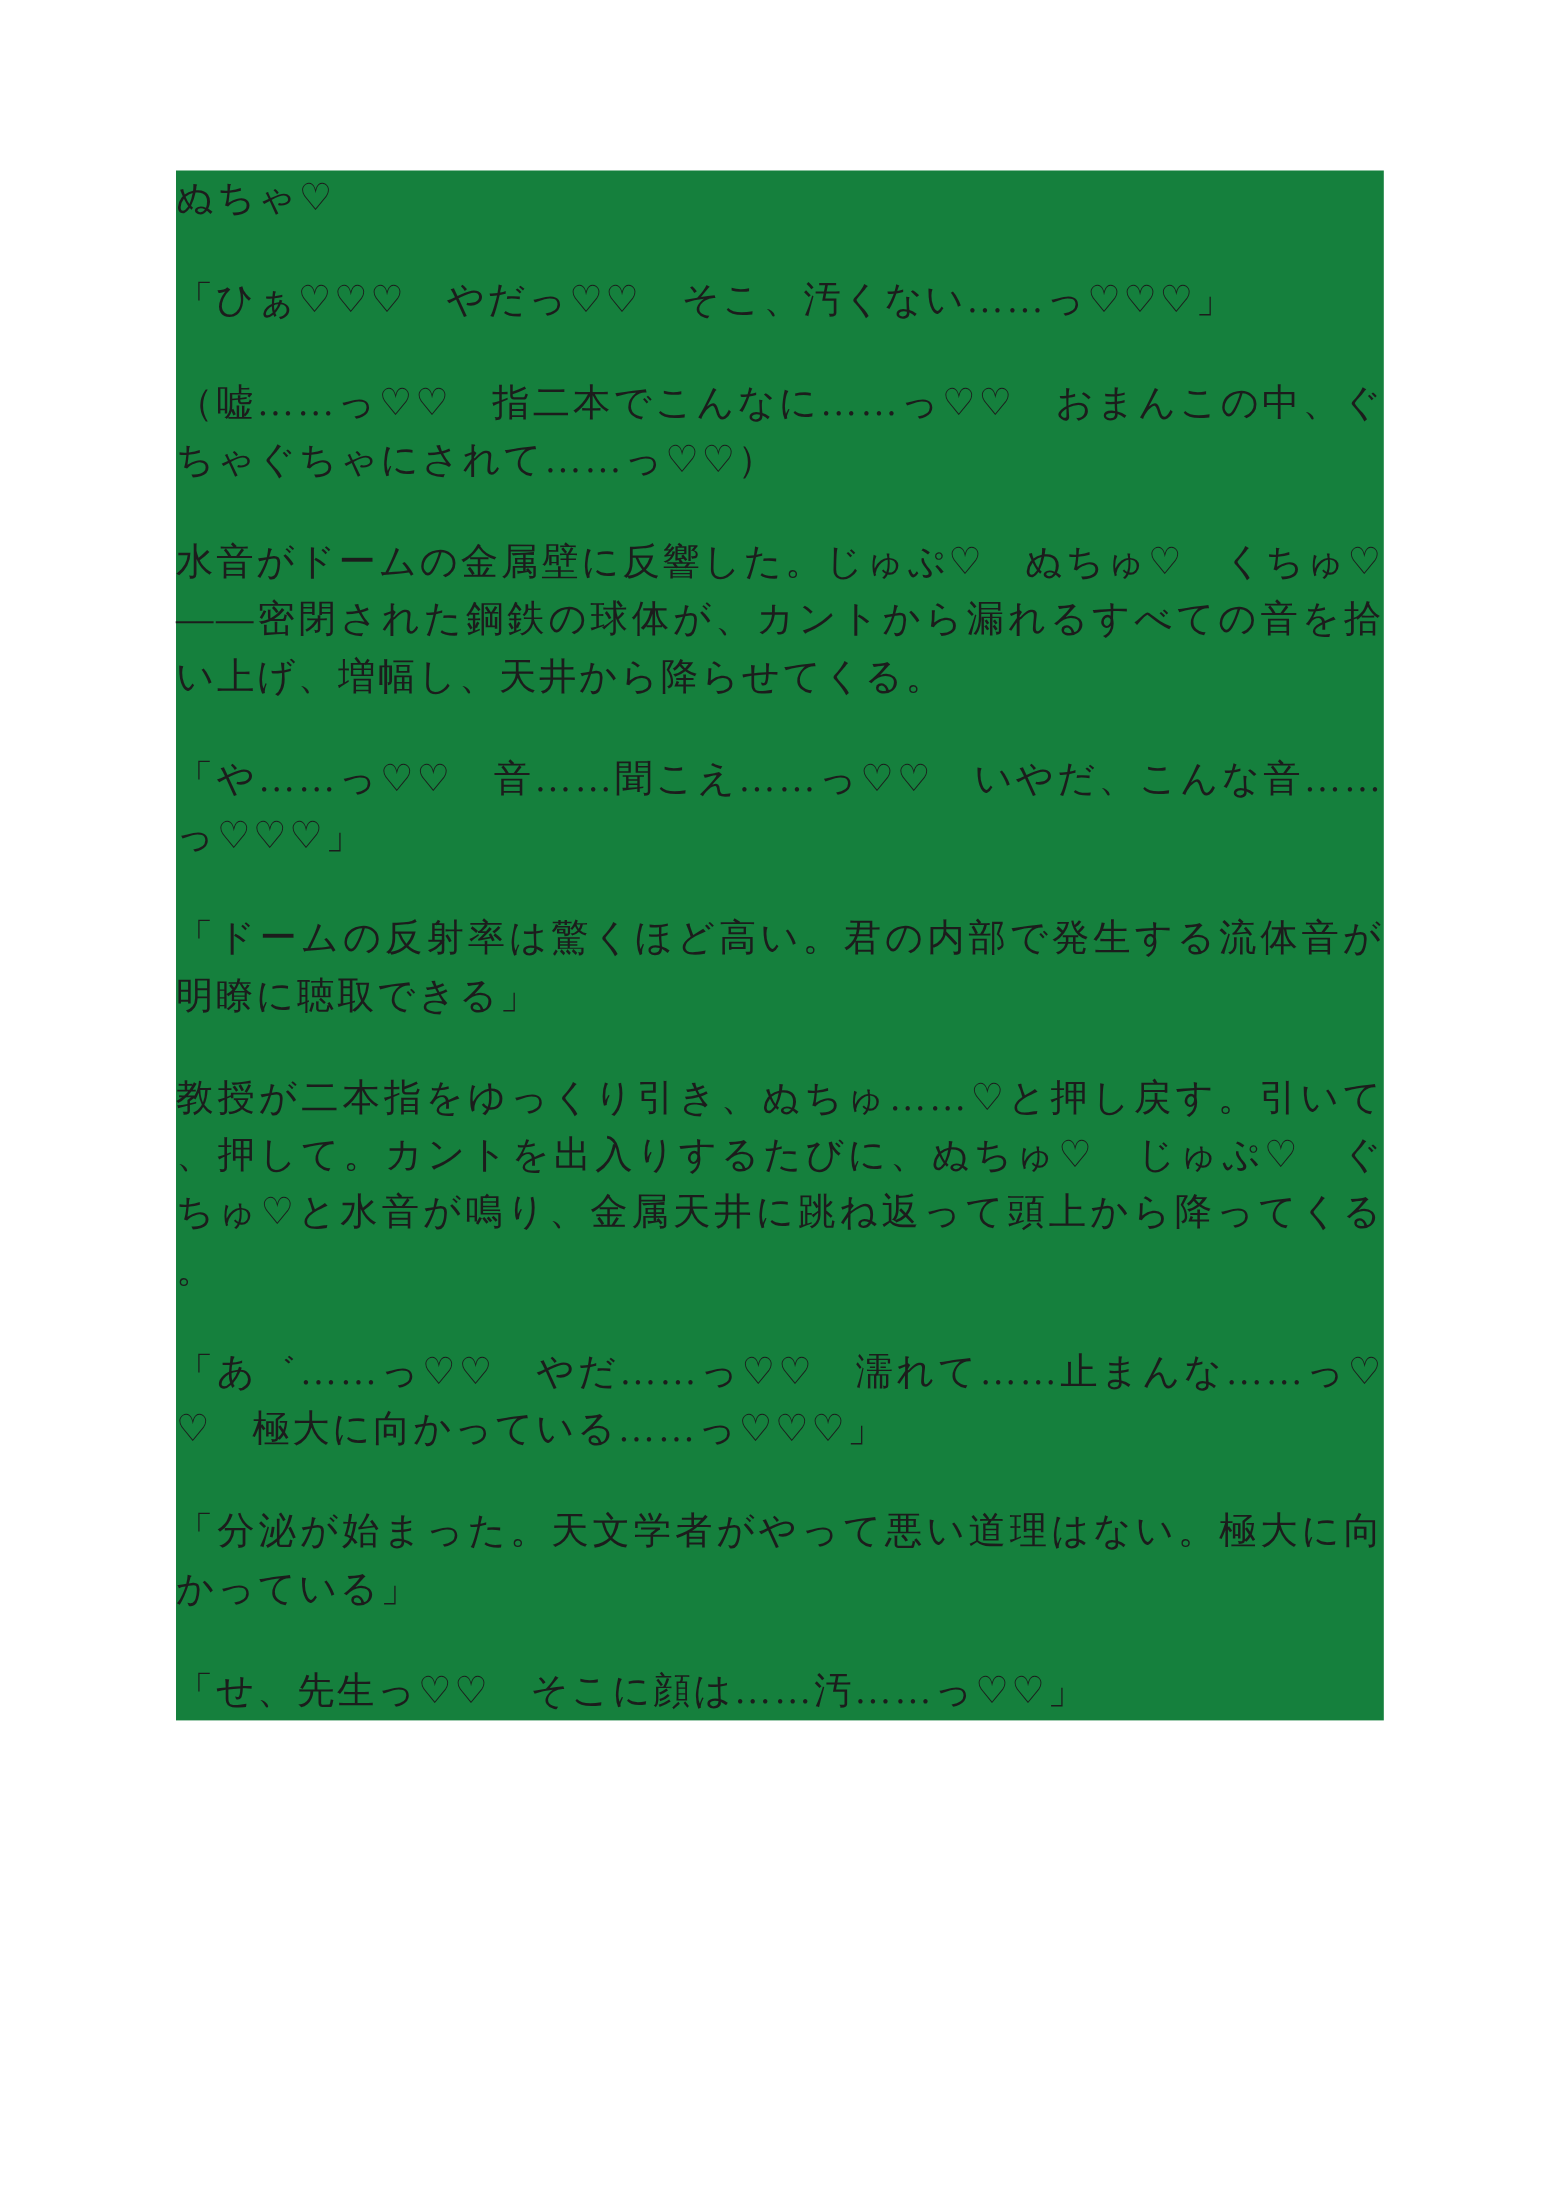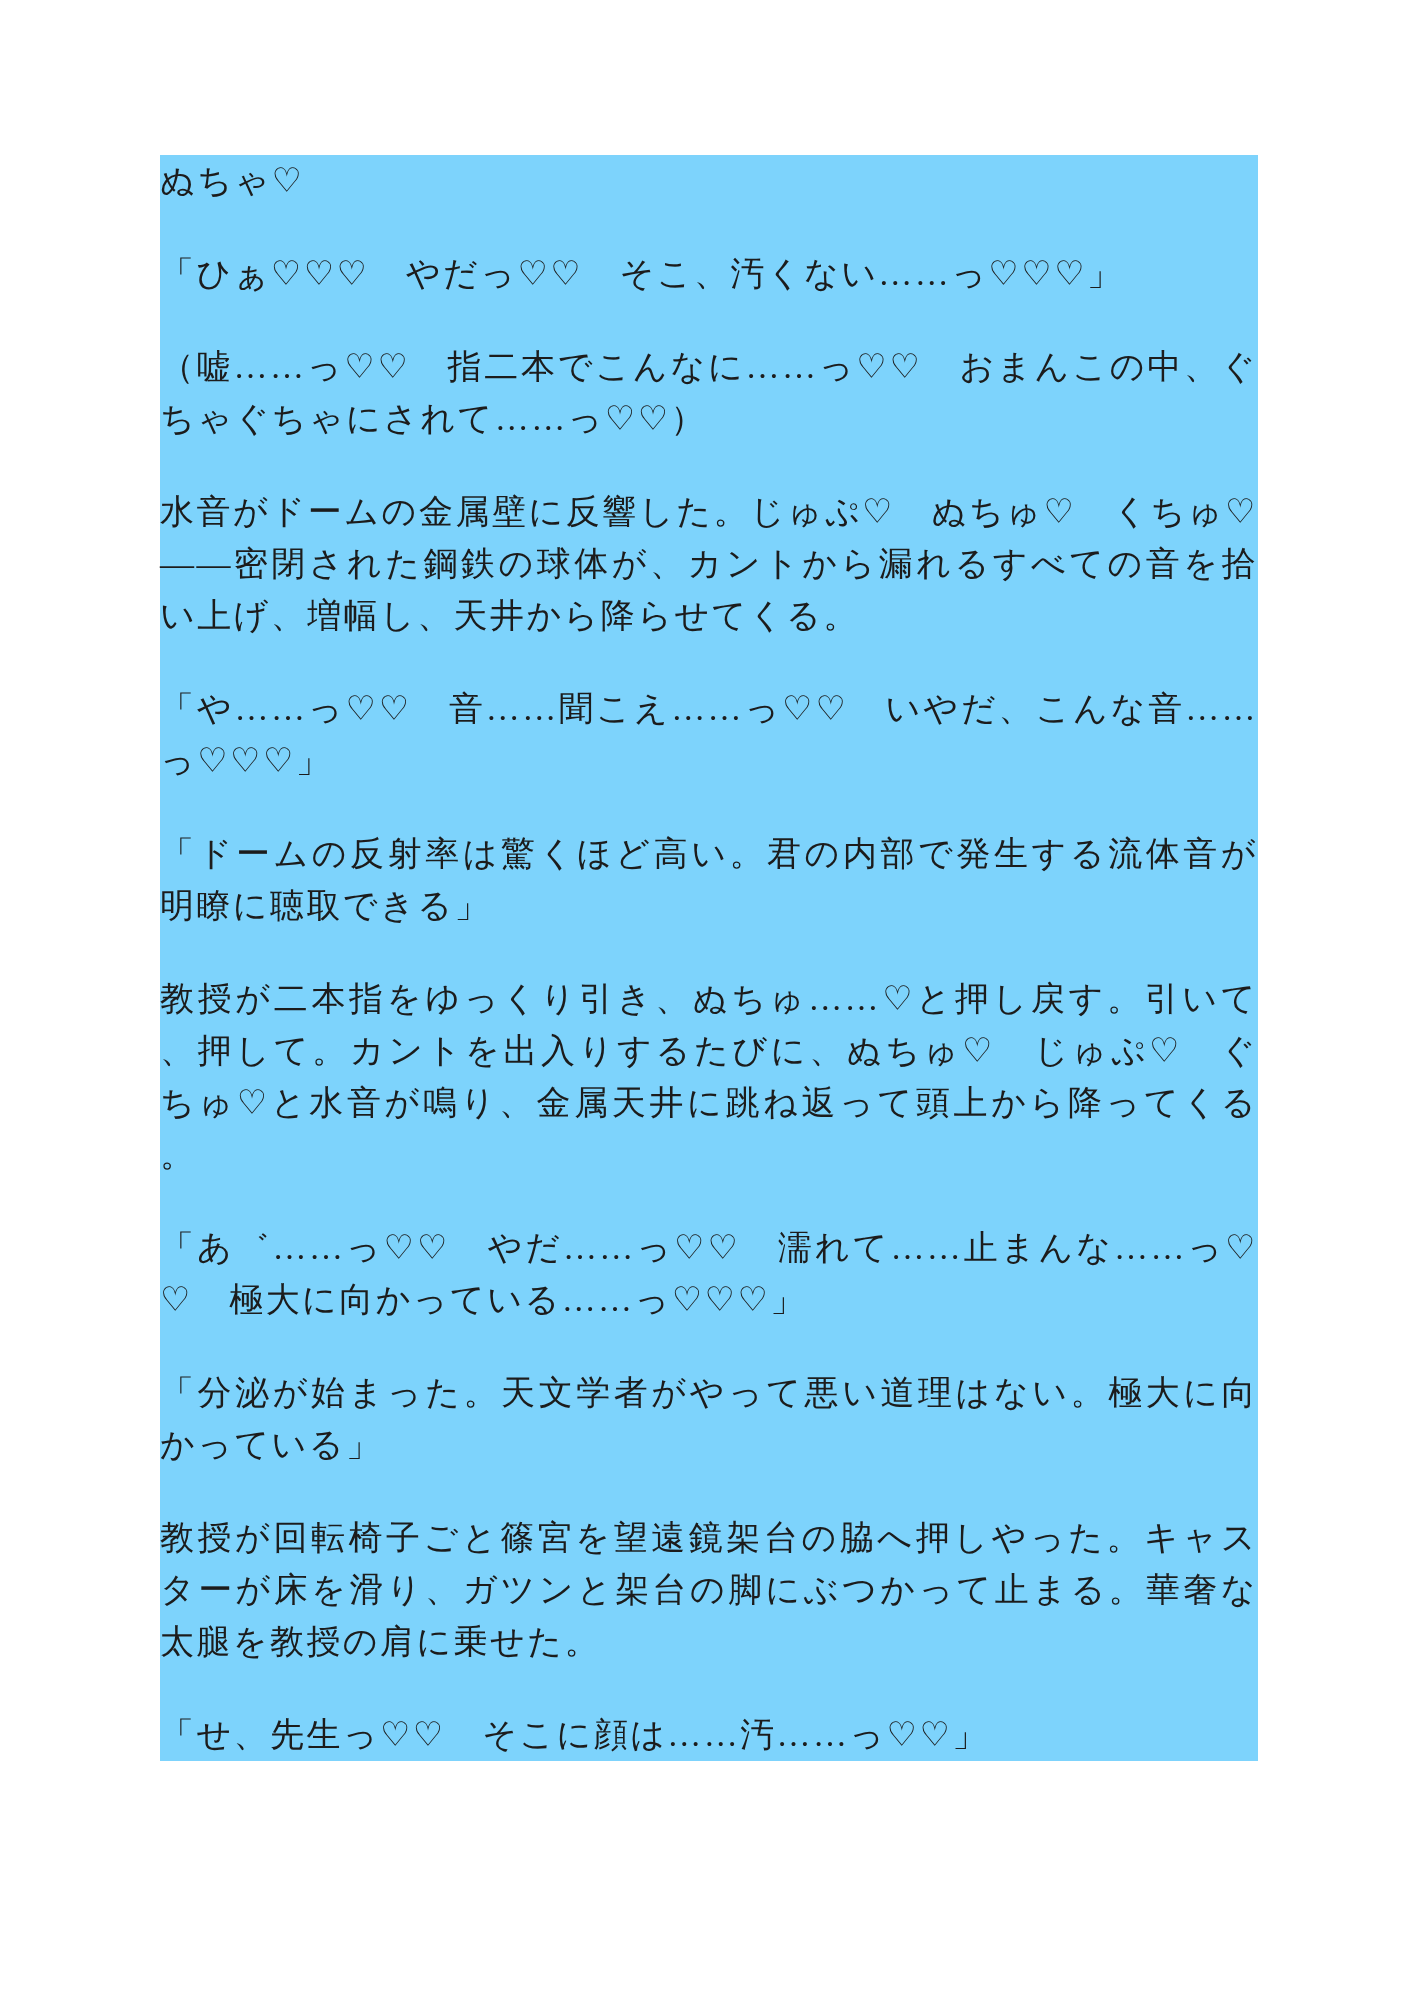--- a/index.html
+++ b/index.html
@@ -13,21 +13,21 @@
     position: relative;
     font-family: "Liberation Serif", "DejaVu Serif", serif;
     color: #1c1c1c;
     -webkit-font-smoothing: antialiased;
   }
   .page {
     position: absolute;
     top: 155px;
     left: 160px;
     width: 1098px;
-    background: #7dd3fc;
+    background: #15803d;
   }
   .page p {
     margin: 0 0 41px 0;
     font-size: 34px;
     line-height: 52px;
     letter-spacing: 2.4px;
     text-align: justify;
     text-justify: inter-ideograph;
     word-break: normal;
     line-break: anywhere;
@@ -43,15 +43,14 @@
 <main class="page">
   <p>ぬちゃ♡</p>
   <p>「ひぁ♡♡♡　やだっ♡♡　そこ、汚くない……っ♡♡♡」</p>
   <p>（嘘……っ♡♡　指二本でこんなに……っ♡♡　おまんこの中、ぐちゃぐちゃにされて……っ♡♡）</p>
   <p>水音がドームの金属壁に反響した。じゅぷ♡　ぬちゅ♡　くちゅ♡——密閉された鋼鉄の球体が、カントから漏れるすべての音を拾い上げ、増幅し、天井から降らせてくる。</p>
   <p>「や……っ♡♡　音……聞こえ……っ♡♡　いやだ、こんな音……っ♡♡♡」</p>
   <p>「ドームの反射率は驚くほど高い。君の内部で発生する流体音が明瞭に聴取できる」</p>
   <p>教授が二本指をゆっくり引き、ぬちゅ……♡と押し戻す。引いて、押して。カントを出入りするたびに、ぬちゅ♡　じゅぷ♡　ぐちゅ♡と水音が鳴り、金属天井に跳ね返って頭上から降ってくる。</p>
   <p>「あ゛……っ♡♡　やだ……っ♡♡　濡れて……止まんな……っ♡♡　極大に向かっている……っ♡♡♡」</p>
   <p>「分泌が始まった。天文学者がやって悪い道理はない。極大に向かっている」</p>
-  <p>教授が回転椅子ごと篠宮を望遠鏡架台の脇へ押しやった。キャスターが床を滑り、ガツンと架台の脚にぶつかって止まる。華奢な太腿を教授の肩に乗せた。</p>
   <p>「せ、先生っ♡♡　そこに顔は……汚……っ♡♡」</p>
 </main>
 
 </body></html>

